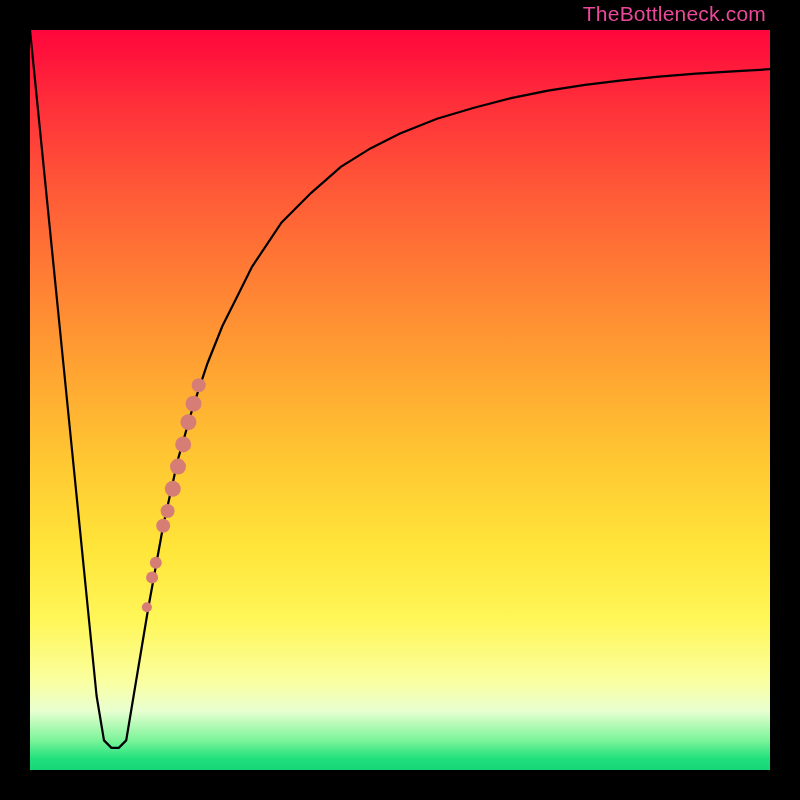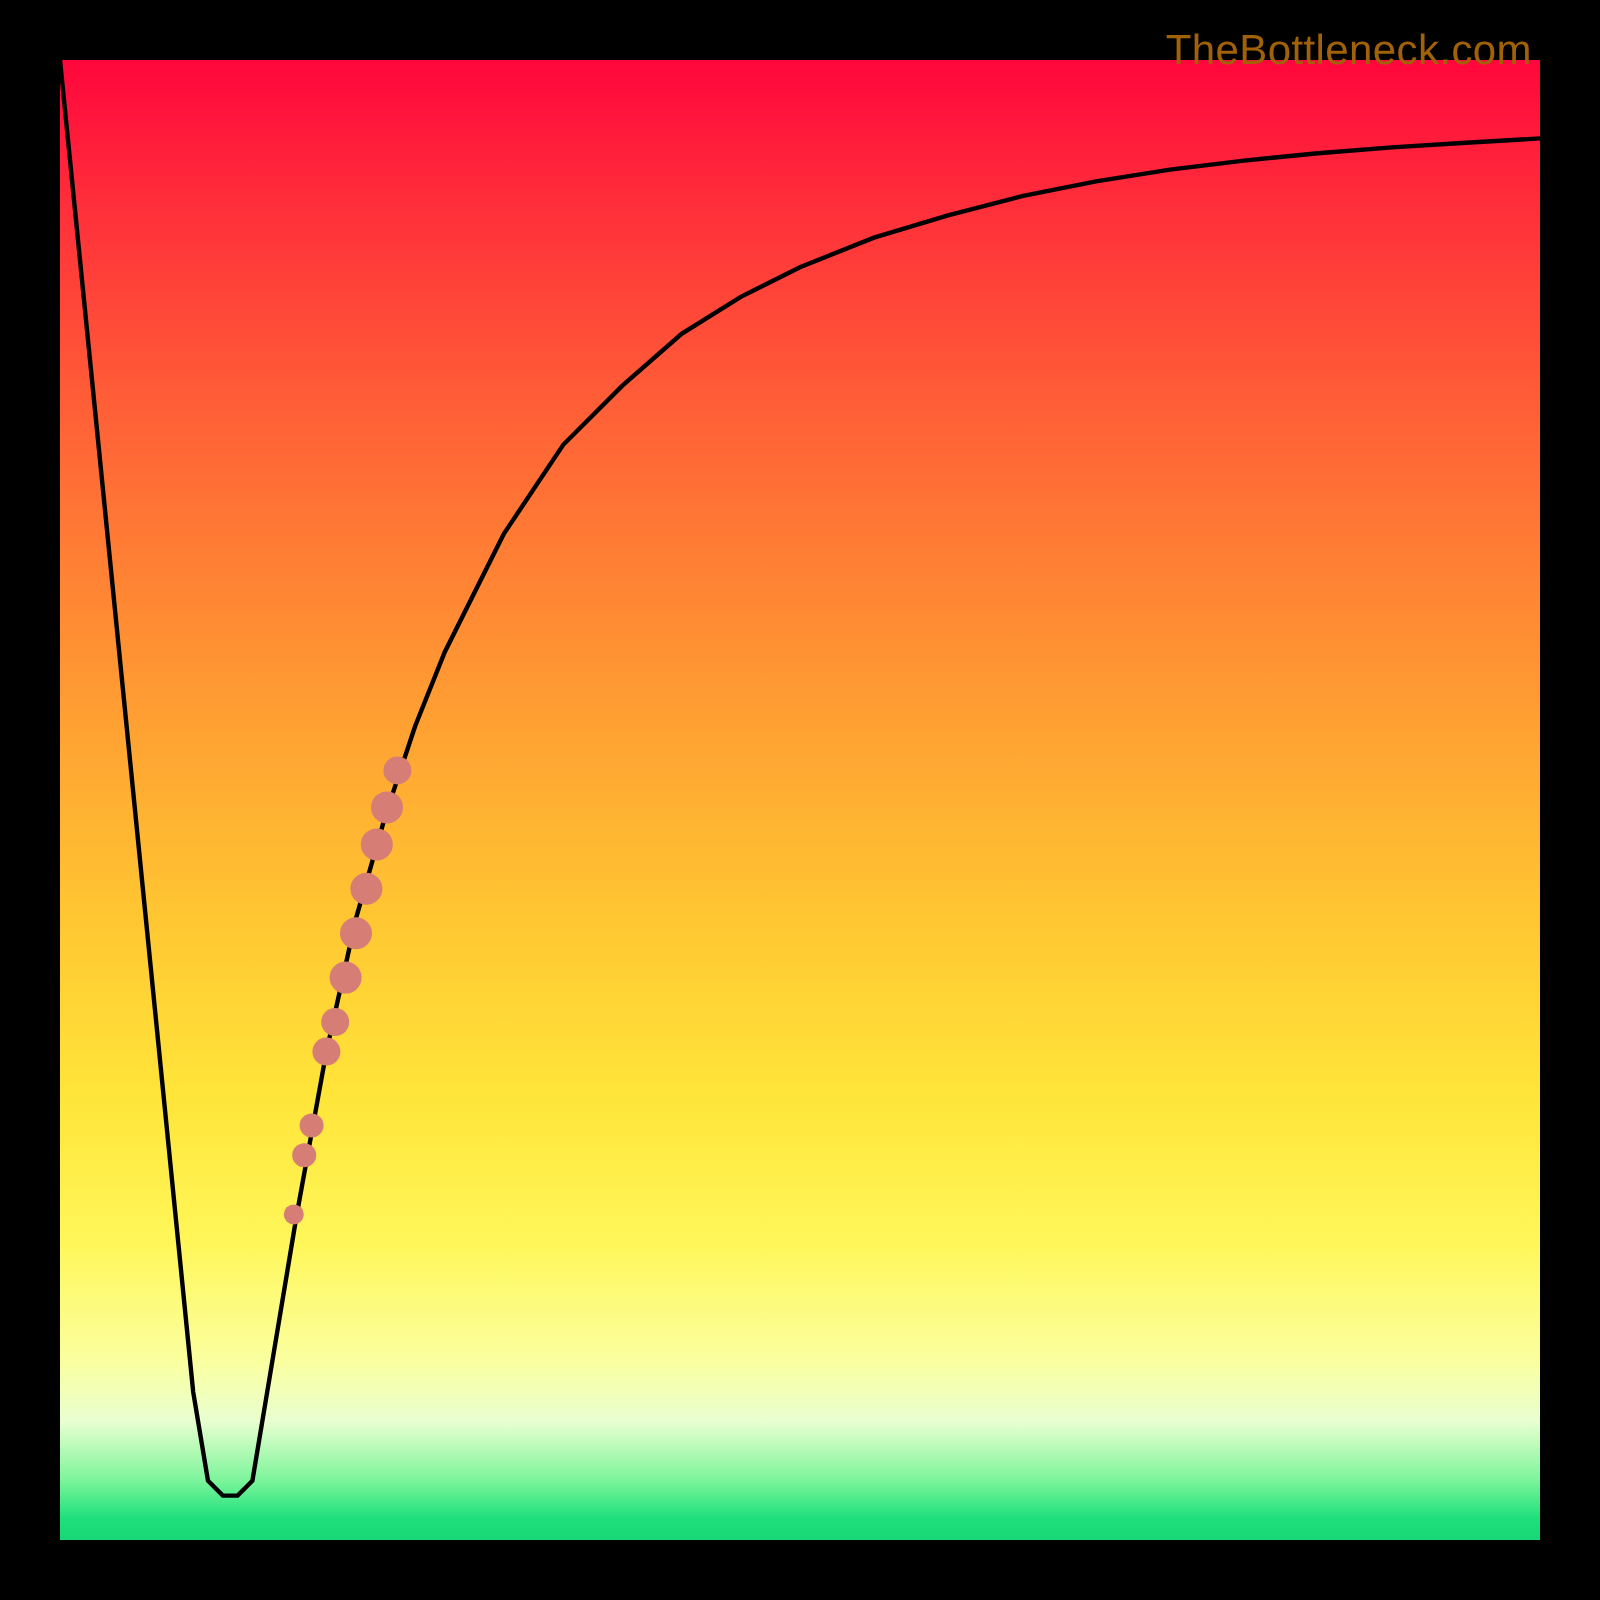--- a/index.html
+++ b/index.html
@@ -36,23 +36,23 @@
       #fff75a 80%,
       #faffa0 88%,
       #e8ffd0 92%,
       #7bf49a 96%,
       #1fe07c 98.5%,
       #17d676 100%
     );
   }
   .watermark {
     position: absolute;
-    top: 14px;
+    top: 2px;
     right: 34px;
-    color: #a16207;
+    color: #ec4899;
     font-size: 21px;
     font-weight: 500;
     letter-spacing: 0.2px;
     user-select: none;
     pointer-events: none;
   }
   svg.curve {
     position: absolute;
     left: 0;
     top: 0;

